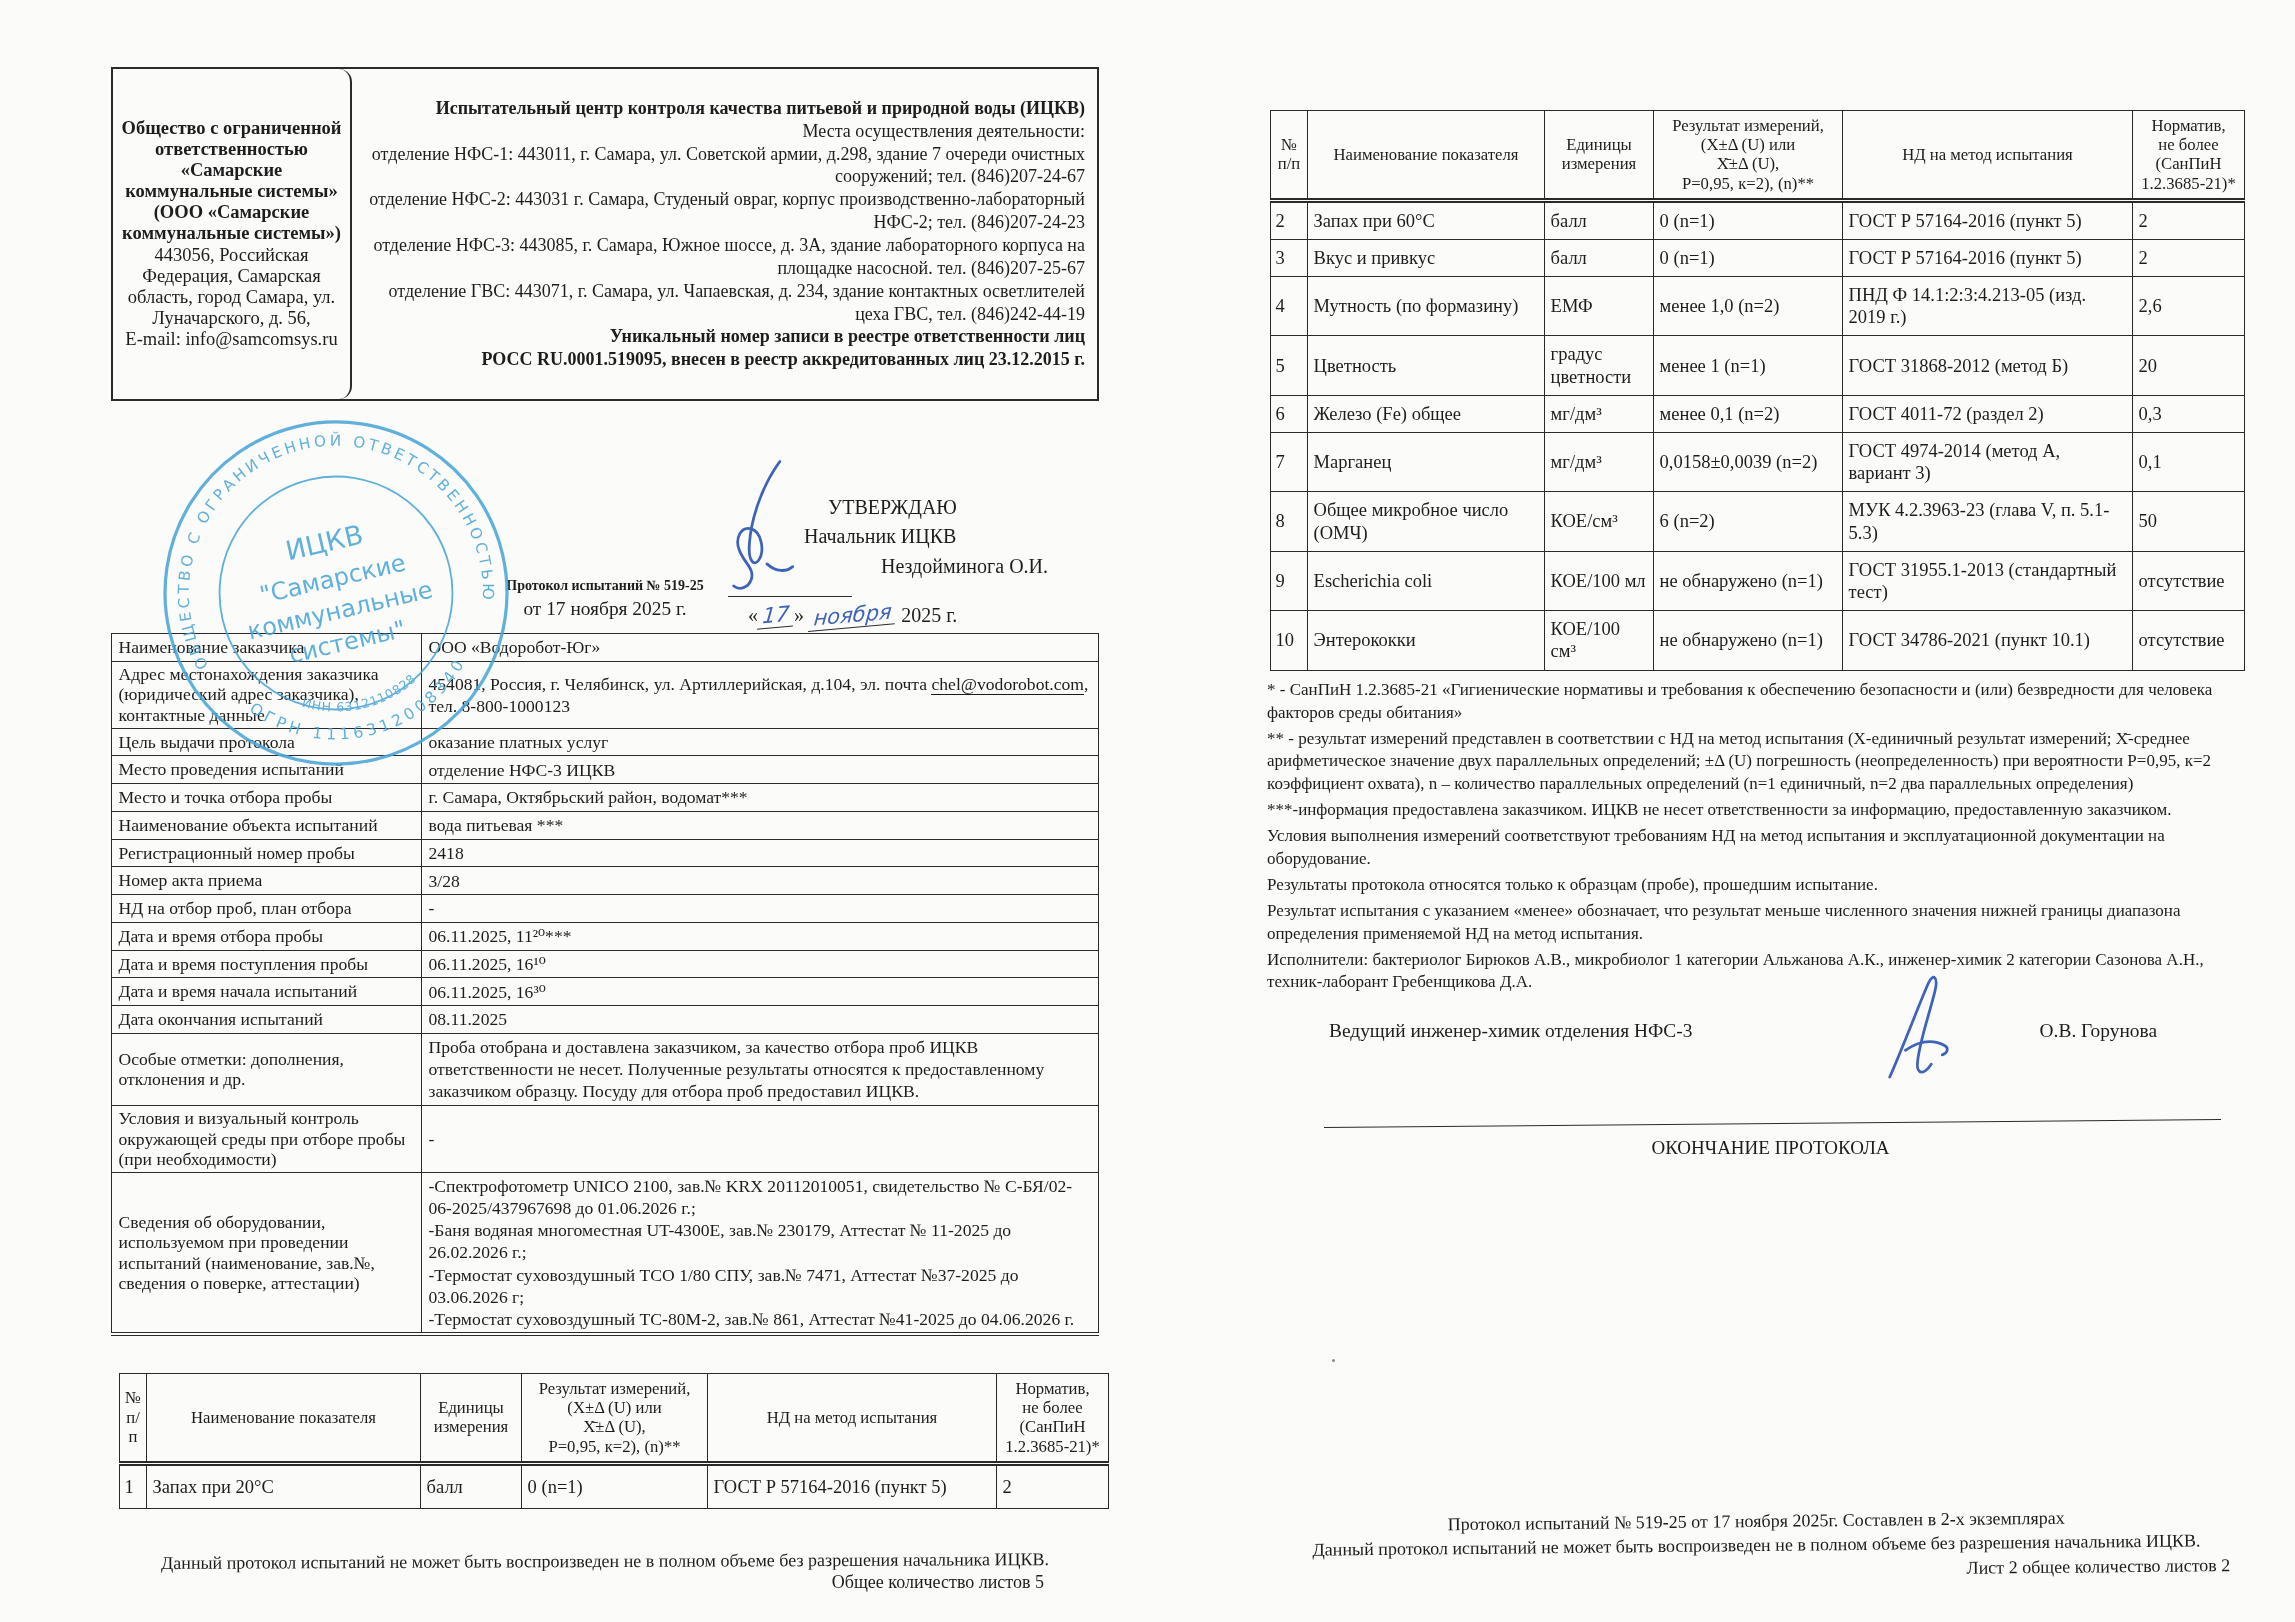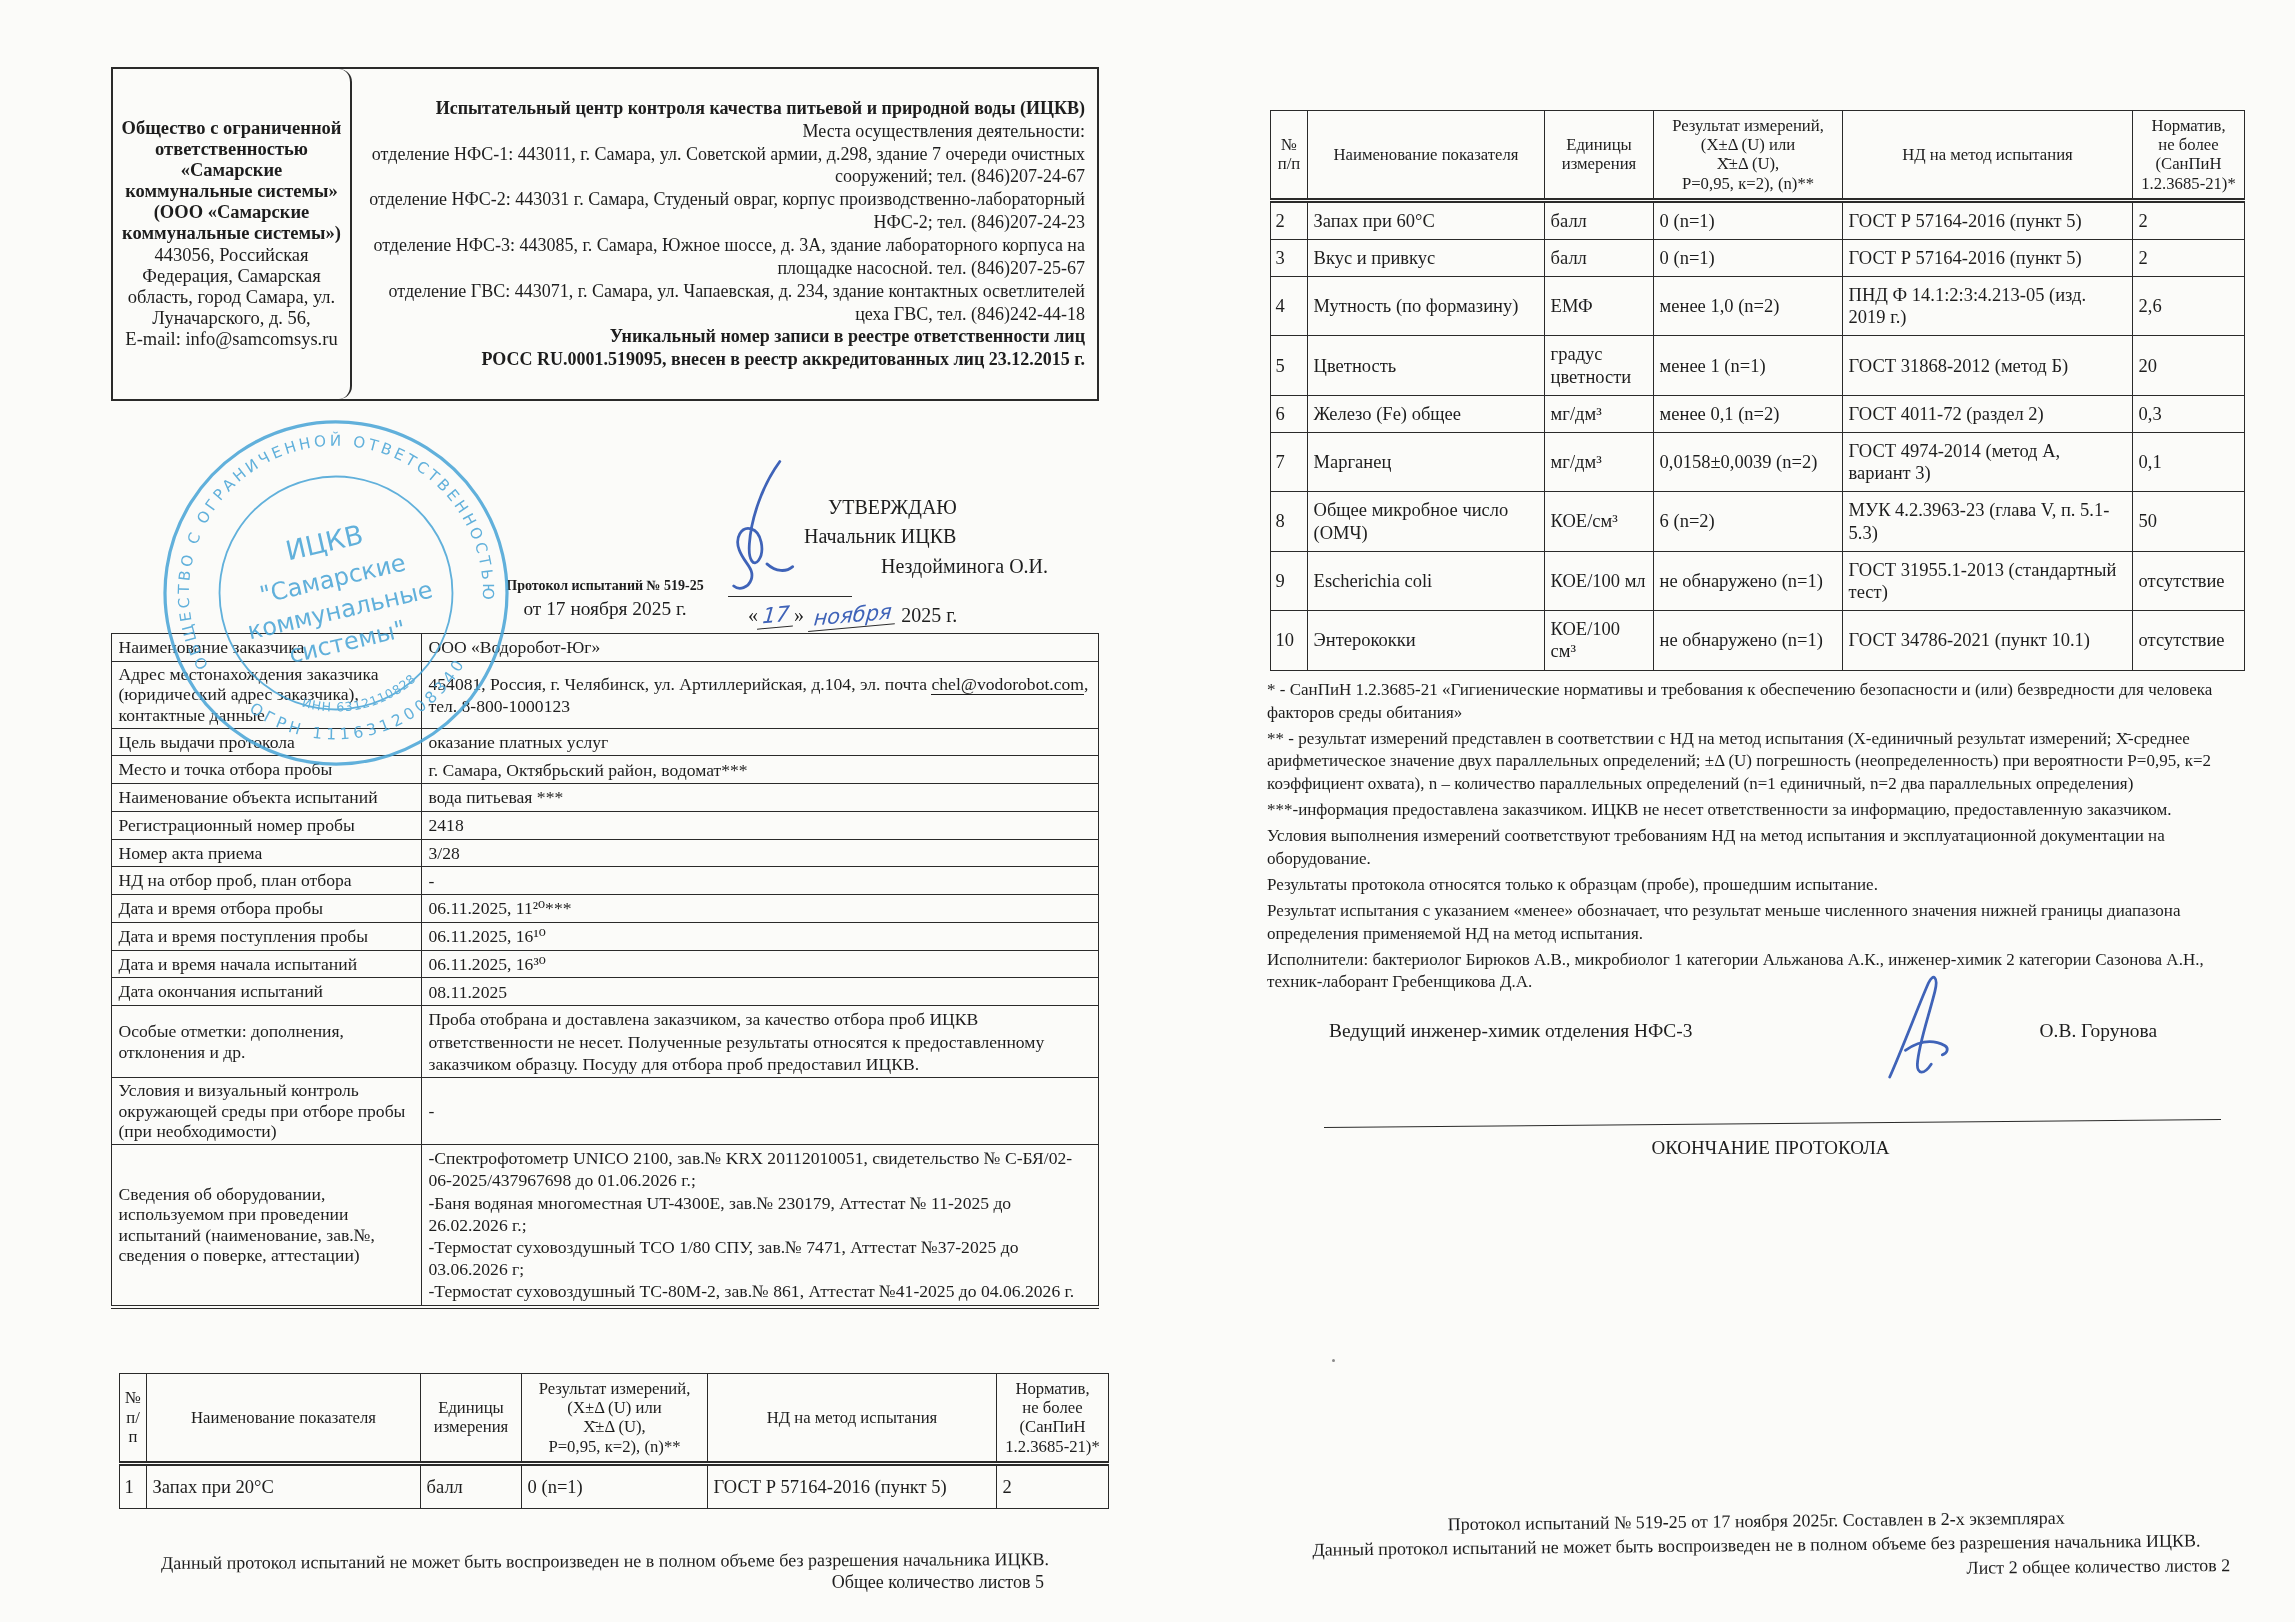--- a/index.html
+++ b/index.html
@@ -89,21 +89,21 @@
       <div class="lh-addr">443056, Российская Федерация, Самарская область, город Самара, ул. Луначарского, д. 56,</div>
       <div class="lh-email">E-mail: info@samcomsys.ru</div>
     </div>
     <div class="lh-right">
       <div class="lh-title">Испытательный центр контроля качества питьевой и природной воды (ИЦКВ)</div>
       <div>Места осуществления деятельности:</div>
       <div>
           <div>отделение НФС-1: 443011, г. Самара, ул. Советской армии, д.298, здание 7 очереди очистных сооружений; тел. (846)207-24-67</div>
           <div>отделение НФС-2: 443031 г. Самара, Студеный овраг, корпус производственно-лабораторный НФС-2; тел. (846)207-24-23</div>
           <div>отделение НФС-3: 443085, г. Самара, Южное шоссе, д. 3А, здание лабораторного корпуса на площадке насосной. тел. (846)207-25-67</div>
-          <div>отделение ГВС: 443071, г. Самара, ул. Чапаевская, д. 234, здание контактных осветлителей цеха ГВС, тел.  (846)242-44-18</div>
+          <div>отделение ГВС: 443071, г. Самара, ул. Чапаевская, д. 234, здание контактных осветлителей цеха ГВС, тел.  (846)242-44-19</div>
         </div>
       <div class="lh-title">Уникальный номер записи в реестре ответственности лиц</div>
       <div class="lh-title">РОСС RU.0001.519095,  внесен в реестр аккредитованных лиц 23.12.2015 г.</div>
     </div>
   </div>
 
   <svg class="stamp" width="366" height="366" viewBox="-396 -396 792 792">
     <defs>
       <path id="arcTop" d="M -288,134 A 318,318 0 1 1 288,134"></path>
       <path id="arcBot" d="M -260,182 A 318,318 0 0 0 260,182"></path>
@@ -164,20 +164,24 @@
           <td class="ilabel">Наименование заказчика</td>
           <td class="ivalue">ООО «Водоробот-Юг»</td>
         </tr>
         <tr>
           <td class="ilabel">Адрес местонахождения заказчика (юридический адрес заказчика), контактные данные</td>
           <td class="ivalue"><span>454081, Россия, г. Челябинск, ул. Артиллерийская, д.104, эл. почта </span><span class="u">chel@vodorobot.com</span><span>, тел. 8-800-1000123</span></td>
         </tr>
         <tr>
           <td class="ilabel">Цель выдачи протокола</td>
           <td class="ivalue">оказание платных услуг</td>
+        </tr>
+        <tr>
+          <td class="ilabel">Место проведения испытаний</td>
+          <td class="ivalue">отделение НФС-3 ИЦКВ</td>
         </tr>
         <tr>
           <td class="ilabel">Место и точка отбора пробы</td>
           <td class="ivalue">г. Самара, Октябрьский район, водомат***</td>
         </tr>
         <tr>
           <td class="ilabel">Наименование объекта испытаний</td>
           <td class="ivalue">вода питьевая ***</td>
         </tr>
         <tr>

